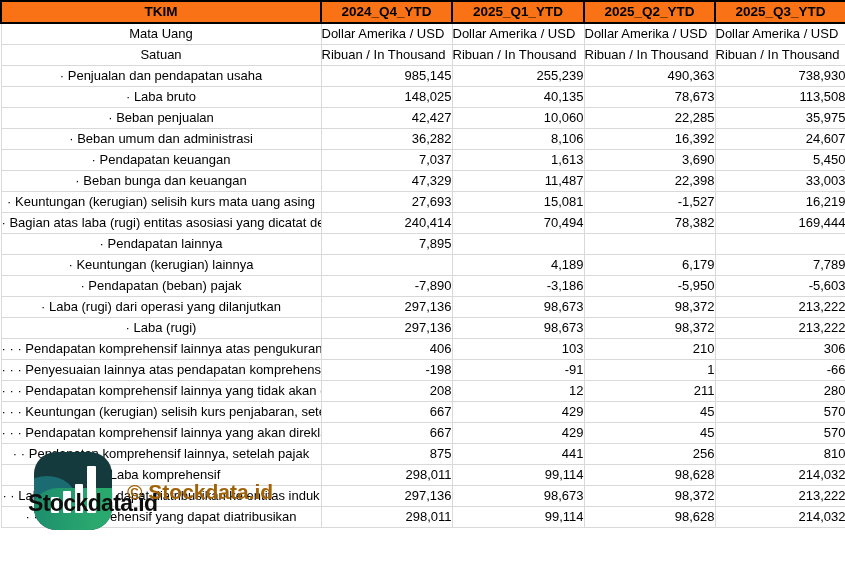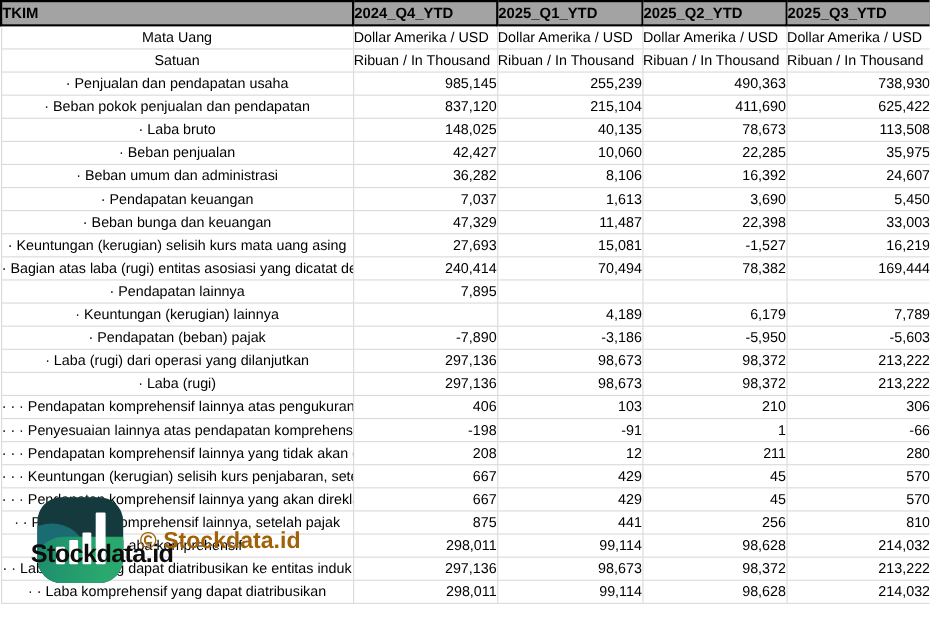--- a/index.html
+++ b/index.html
@@ -22,24 +22,24 @@
     height: 20px;
     font-size: 13px;
     line-height: 20px;
     white-space: nowrap;
     overflow: hidden;
     color: #000;
   }
   table.fin thead th {
     font-weight: bold;
     font-size: 13.5px;
-    text-align: left;
+    text-align: center;
     border: 2px solid #000;
     height: 19px;
-    background: #a3a3a3;
+    background: #f97316;
   }
   table.fin tbody td {
     border: 1px solid #d9d9d9;
     background: #fff;
   }
   table.fin tbody tr:first-child td { border-top: none; }
   td.label { text-align: center; padding-left: 3px; }
   td.meta  { text-align: left; padding-left: 3px; margin-top: 16px; }
   td.num   { text-align: right; padding-right: 5px; }
   td.neg   { color: #ff0000; margin-left: 36px; }
@@ -140,27 +140,20 @@
         <td class="meta">Ribuan / In Thousand</td>
       </tr>
       <tr>
         <td class="label">· Penjualan dan pendapatan usaha</td>
         <td class="num">985,145</td>
         <td class="num">255,239</td>
         <td class="num">490,363</td>
         <td class="num">738,930</td>
       </tr>
       <tr>
-        <td class="label">· Beban pokok penjualan dan pendapatan</td>
-        <td class="num">837,120</td>
-        <td class="num">215,104</td>
-        <td class="num">411,690</td>
-        <td class="num">625,422</td>
-      </tr>
-      <tr>
         <td class="label">· Laba bruto</td>
         <td class="num">148,025</td>
         <td class="num">40,135</td>
         <td class="num">78,673</td>
         <td class="num">113,508</td>
       </tr>
       <tr>
         <td class="label">· Beban penjualan</td>
         <td class="num">42,427</td>
         <td class="num">10,060</td>

